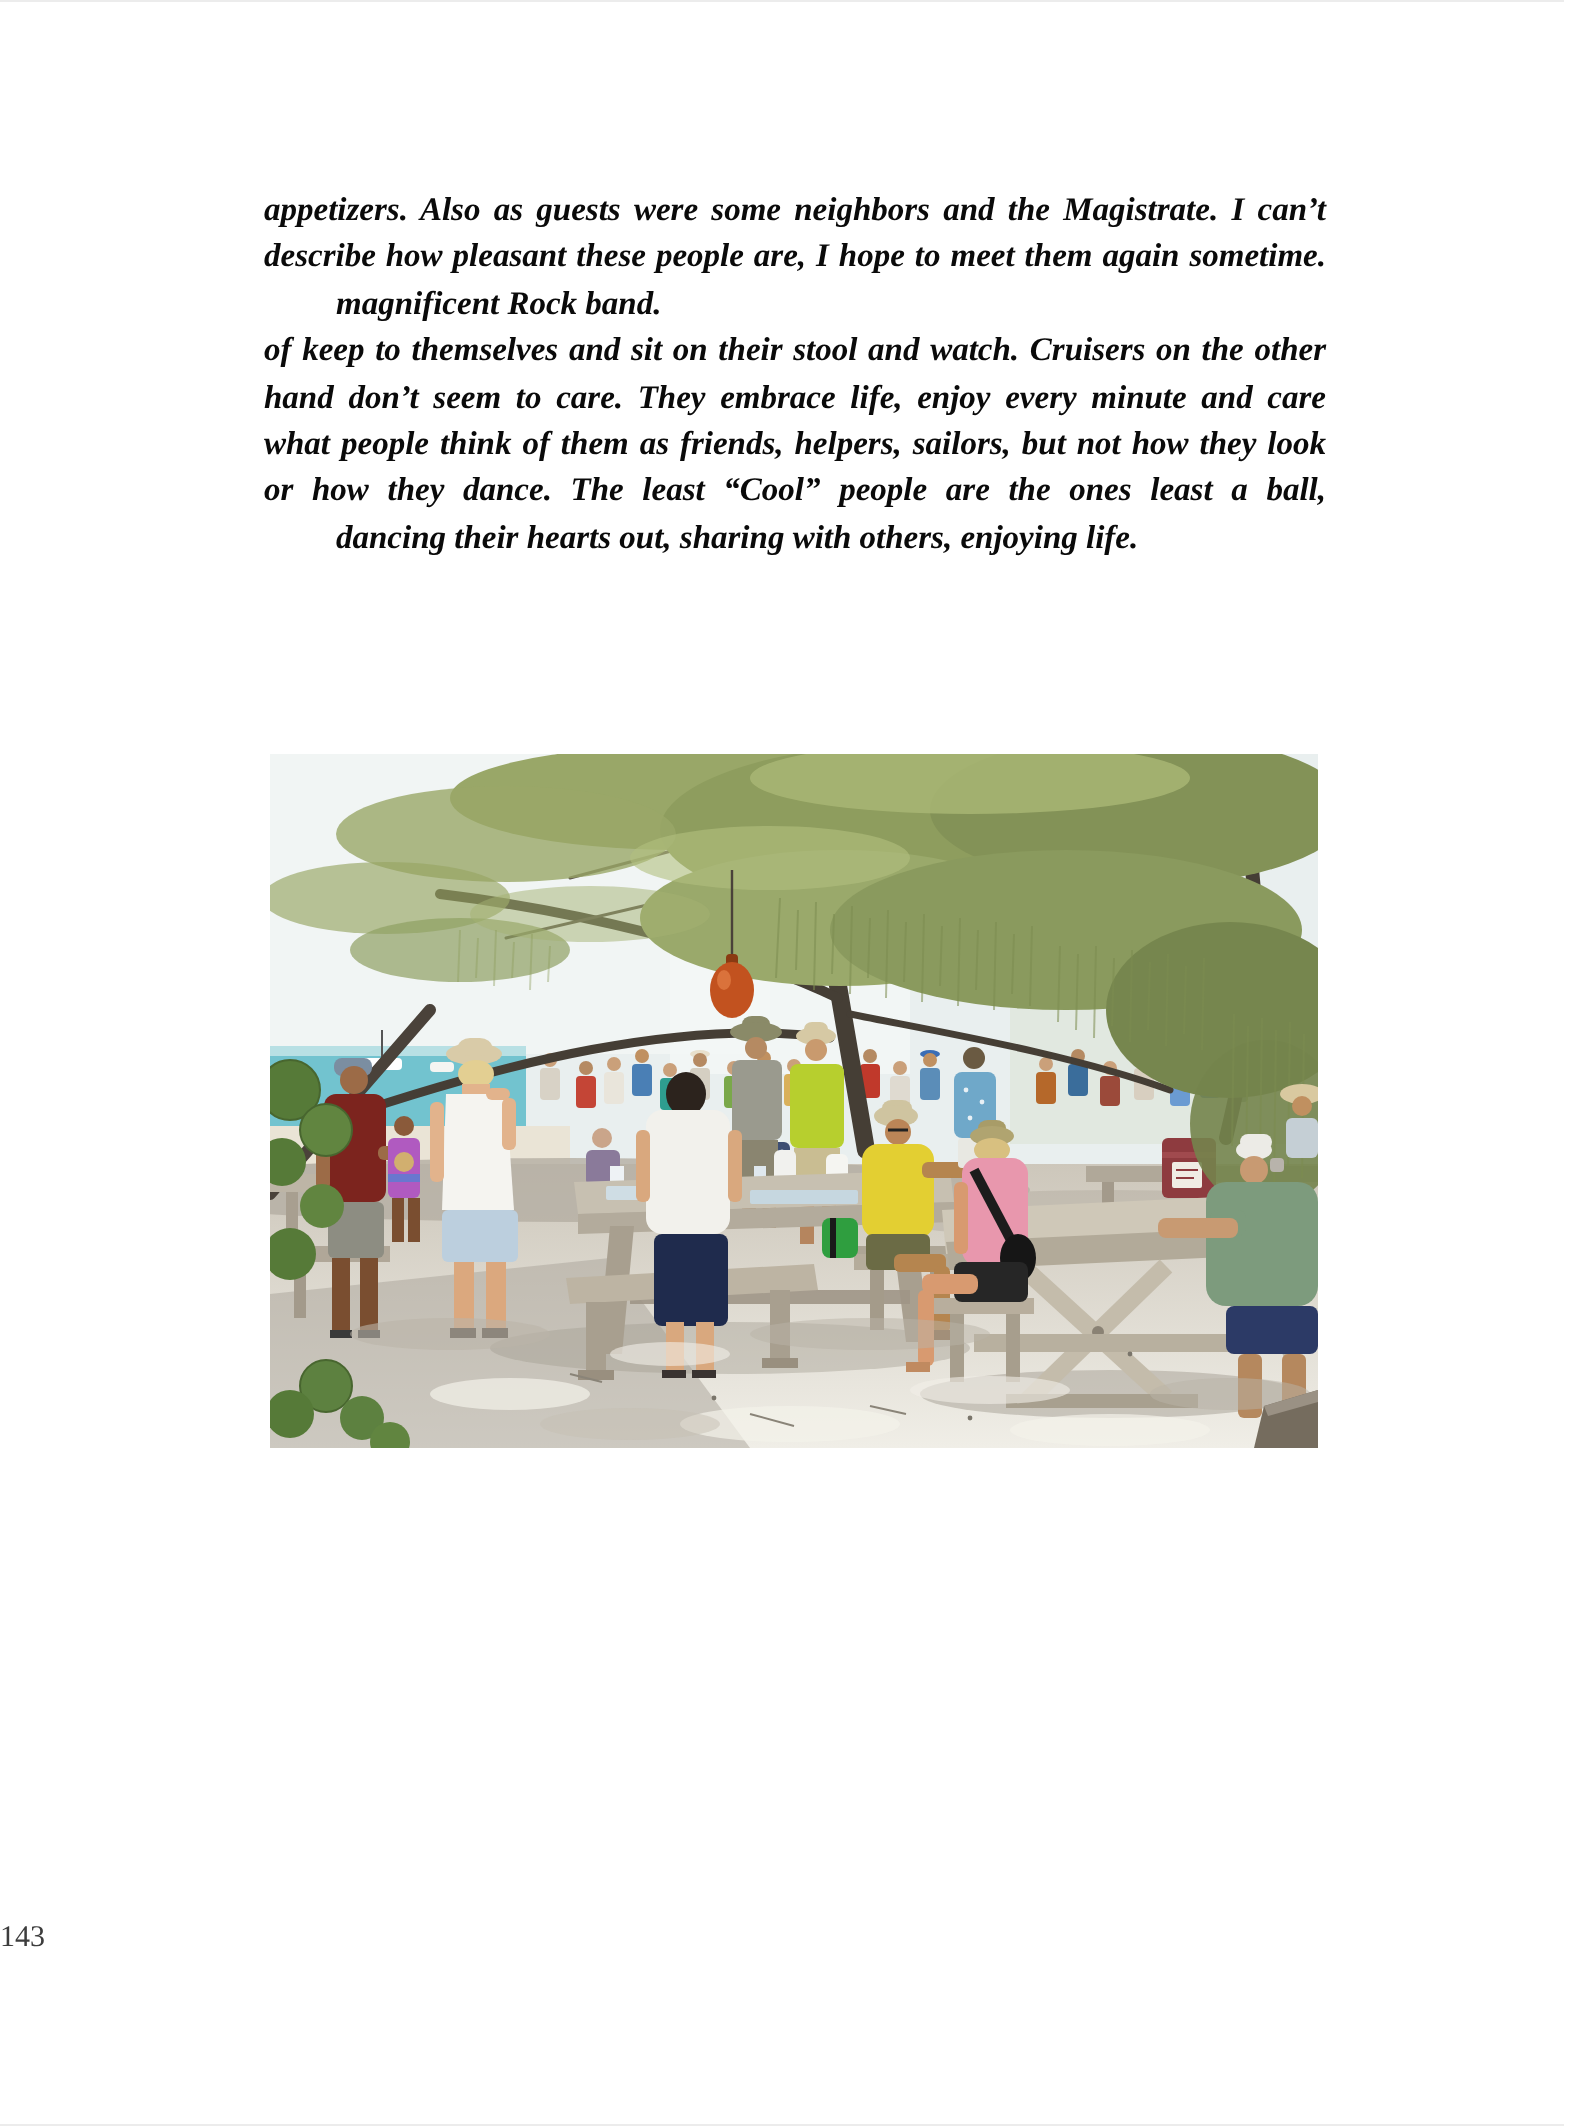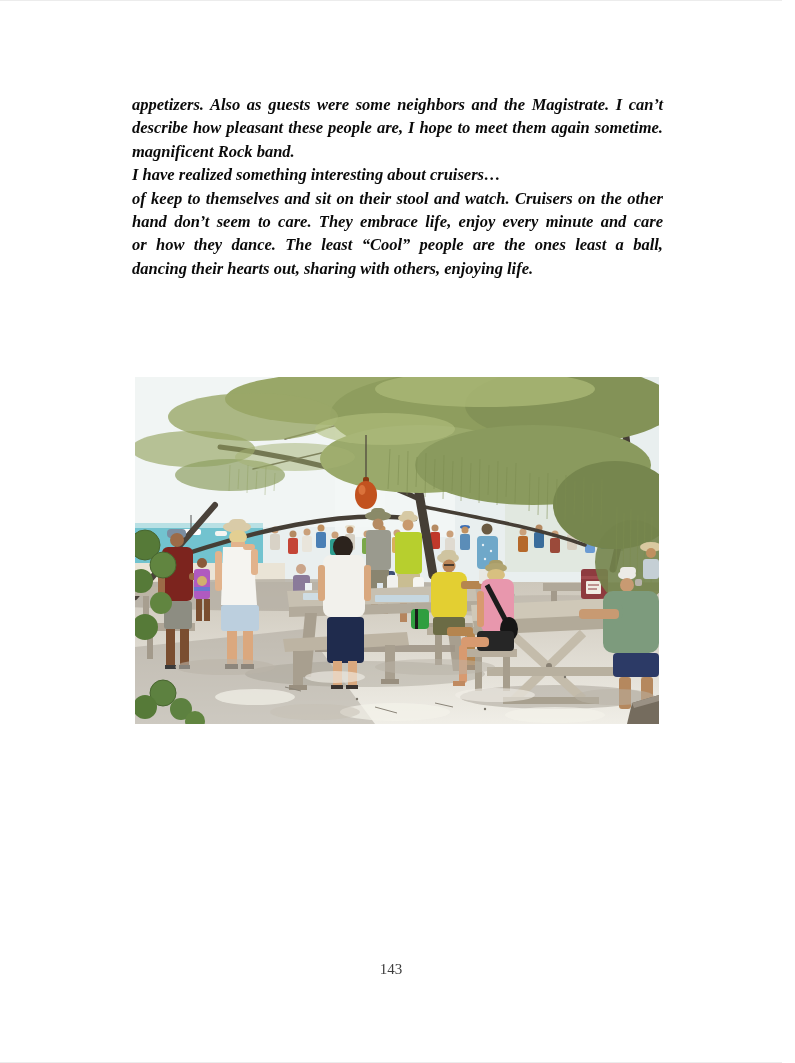--- a/index.html
+++ b/index.html
@@ -20,56 +20,55 @@
     top: 92px;
     width: 531px;
     font-family: "Liberation Serif", serif;
     font-style: italic;
     font-weight: 700;
     font-size: 16.5px;
     line-height: 23.4px;
     color: #0a0a0a;
   }
   .line { text-align: justify; text-align-last: justify; white-space: normal; }
-  .line.last { text-align-last: left; }
+  .line.last { text-align-last: left; margin-left: 36px; }
   .photo-figure {
     position: absolute;
     left: 135px;
     top: 376px;
     width: 524px;
     height: 347px;
     margin: 0;
     padding: 0;
   }
   .photo-figure svg { display: block; width: 524px; height: 347px; }
   .page-number {
     position: absolute;
     left: 0;
     top: 960px;
     width: 100%;
-    text-align: center;
     font-family: "Liberation Serif", serif;
     font-style: normal;
     font-weight: 400;
     font-size: 15px;
     color: #3d3d3d;
   }
 </style>
 </head>
 <body>
 
 <div class="page">
 
   <div class="text-block">
       <div class="line">appetizers. Also as guests were some neighbors and the Magistrate. I can’t</div>
       <div class="line">describe how pleasant these people are, I hope to meet them again sometime.</div>
       <div class="line last">magnificent Rock band.</div>
-      <div class="line last">I have realized something interesting about cruisers…</div>
       <div class="line">of keep to themselves and sit on their stool and watch. Cruisers on the other</div>
       <div class="line">hand don’t seem to care. They embrace life, enjoy every minute and care</div>
+      <div class="line">what people think of them as friends, helpers, sailors, but not how they look</div>
       <div class="line">or how they dance. The least “Cool” people are the ones least a ball,</div>
       <div class="line last">dancing their hearts out, sharing with others, enjoying life.</div>
     </div>
 
   <figure class="photo-figure" style="--sky: #e9efef; --sky-bright: #f2f5f4; --sea: #72c3cf; --sand: #e3dfd6; --sand-light: #efede6; --sand-shadow: #a9a399; --canopy: #8e9d5e; --canopy-dark: #74844c; --canopy-light: #aab876; --trunk: #453e35; --table-wood: #c7c0b1; --table-wood-dark: #a89f8f; --buoy: #c2521f; --cooler: #8e3b3f;">
     <svg viewBox="0 0 524 347" preserveAspectRatio="none">
       <defs>
         <linearGradient id="sandG" x1="0" y1="0" x2="0" y2="1">
           <stop offset="0" stop-color="#cdc7bb"></stop>
           <stop offset="1" stop-color="#f0eee7"></stop>

